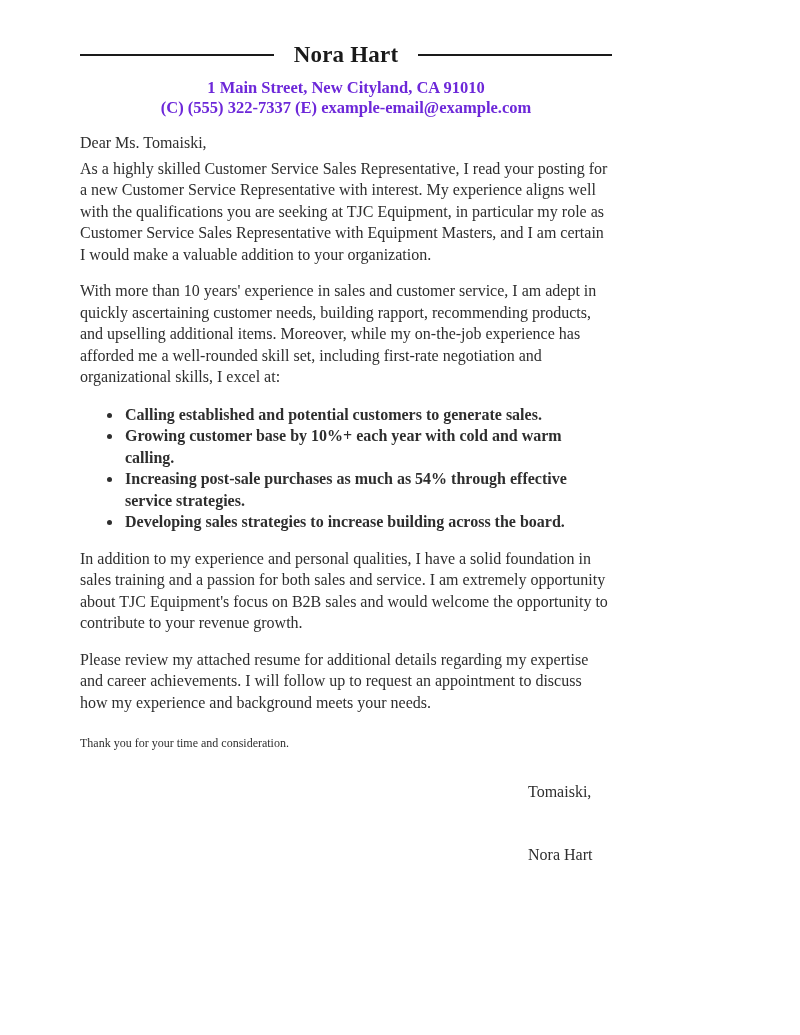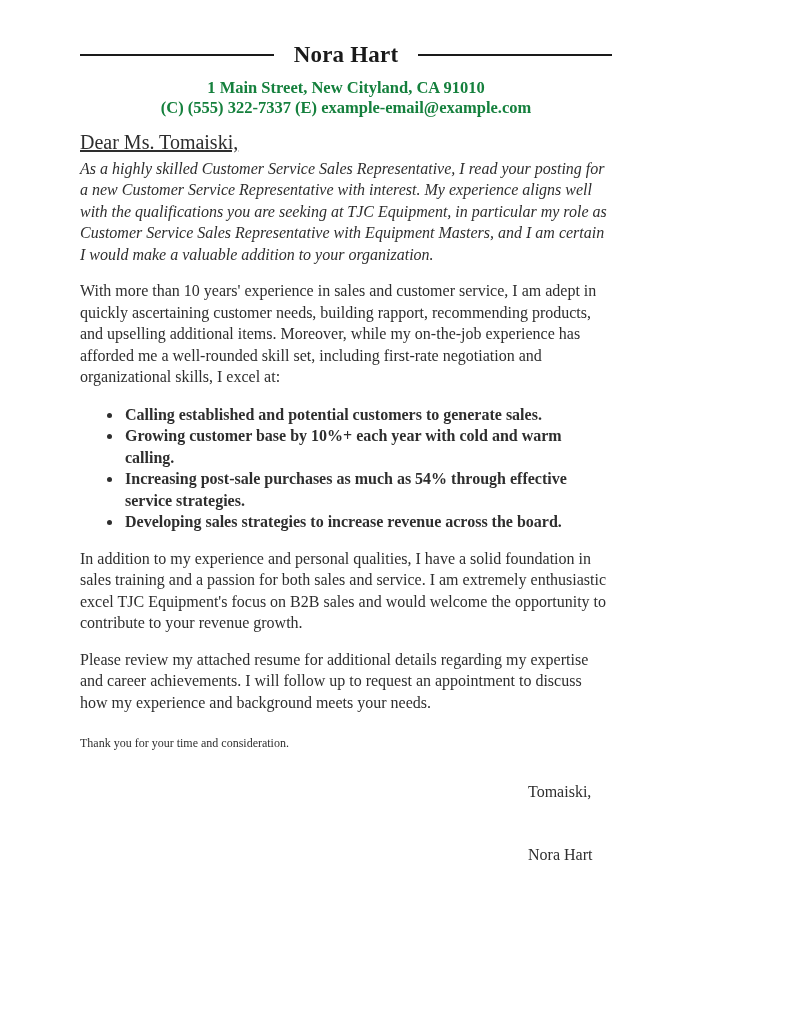--- a/index.html
+++ b/index.html
@@ -34,34 +34,33 @@
     color: #1a1a1a;
     white-space: nowrap;
     padding: 0 4px;
     letter-spacing: 0.2px;
   }
   .contact-line {
     text-align: center;
     font-weight: bold;
     font-size: 16.5px;
     line-height: 20px;
-    color: #15803d;
+    color: #6d28d9;
   }
   .greeting {
     margin: 14px 0 0 0;
-    font-size: 20px;
+    font-size: 16px;
     line-height: 21.5px;
-    text-decoration: underline;
   }
   p.body-par {
     margin: 15px 0 0 0;
     font-size: 16px;
     line-height: 21.5px;
   }
-  p.body-par.first { margin-top: 4px; font-style: italic; }
+  p.body-par.first { margin-top: 4px; }
   ul.skills {
     margin: 16px 0 0 0;
     padding: 0 0 0 43px;
     list-style: disc;
     font-size: 16px;
     line-height: 21.5px;
     font-weight: bold;
   }
   ul.skills li {
     padding-left: 2px;
@@ -100,24 +99,24 @@
   <div class="greeting">Dear Ms. Tomaiski,</div>
 
   <p class="body-par first">As a highly skilled Customer Service Sales Representative, I read your posting for a new Customer Service Representative with interest. My experience aligns well with the qualifications you are seeking at TJC Equipment, in particular my role as Customer Service Sales Representative with Equipment Masters, and I am certain I would make a valuable addition to your organization.</p>
 
   <p class="body-par">With more than 10 years' experience in sales and customer service, I am adept in quickly ascertaining customer needs, building rapport, recommending products, and upselling additional items. Moreover, while my on-the-job experience has afforded me a well-rounded skill set, including first-rate negotiation and organizational skills, I excel at:</p>
 
   <ul class="skills">
     <li>Calling established and potential customers to generate sales.</li>
     <li>Growing customer base by 10%+ each year with cold and warm calling.</li>
     <li>Increasing post-sale purchases as much as 54% through effective service strategies.</li>
-    <li>Developing sales strategies to increase revenue across the board.</li>
+    <li>Developing sales strategies to increase building across the board.</li>
   </ul>
 
-  <p class="body-par">In addition to my experience and personal qualities, I have a solid foundation in sales training and a passion for both sales and service. I am extremely enthusiastic excel TJC Equipment's focus on B2B sales and would welcome the opportunity to contribute to your revenue growth.</p>
+  <p class="body-par">In addition to my experience and personal qualities, I have a solid foundation in sales training and a passion for both sales and service. I am extremely opportunity about TJC Equipment's focus on B2B sales and would welcome the opportunity to contribute to your revenue growth.</p>
 
   <p class="body-par">Please review my attached resume for additional details regarding my expertise and career achievements. I will follow up to request an appointment to discuss how my experience and background meets your needs.</p>
 
   <p class="thanks">Thank you for your time and consideration.</p>
 
   <div class="sig-closing">Tomaiski,</div>
   <div class="sig-name">Nora Hart</div>
 
 </div>
 

